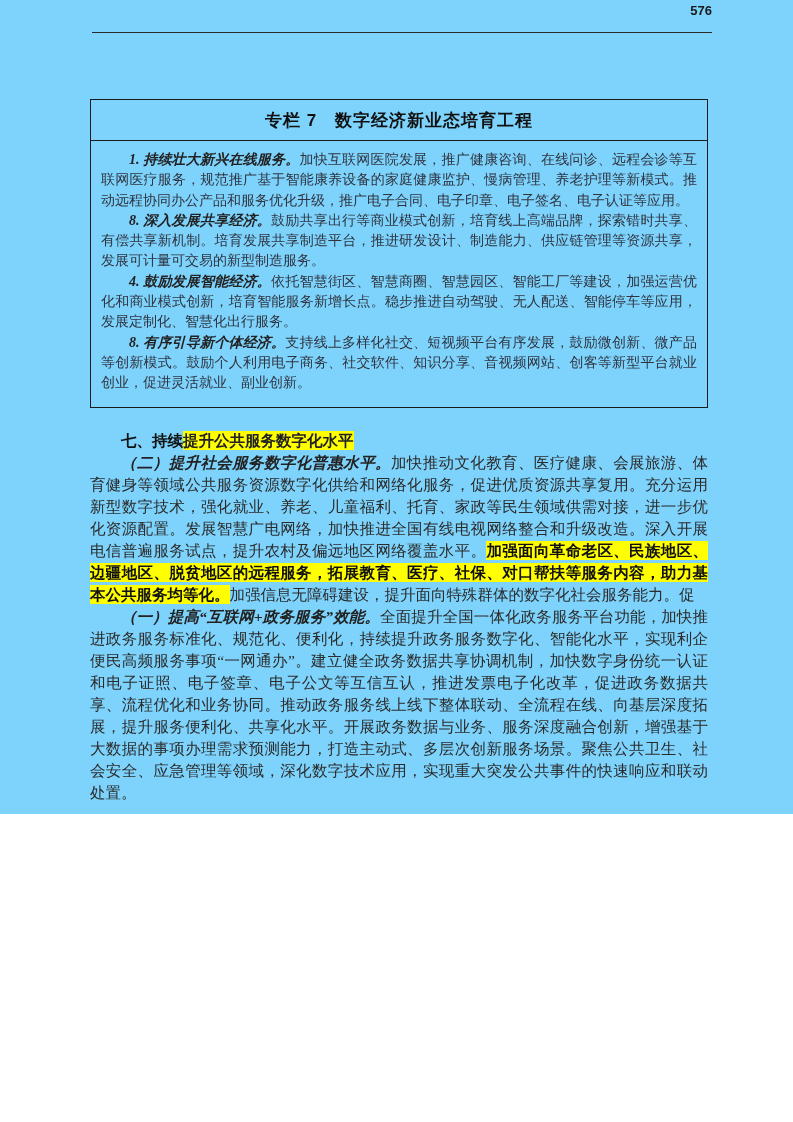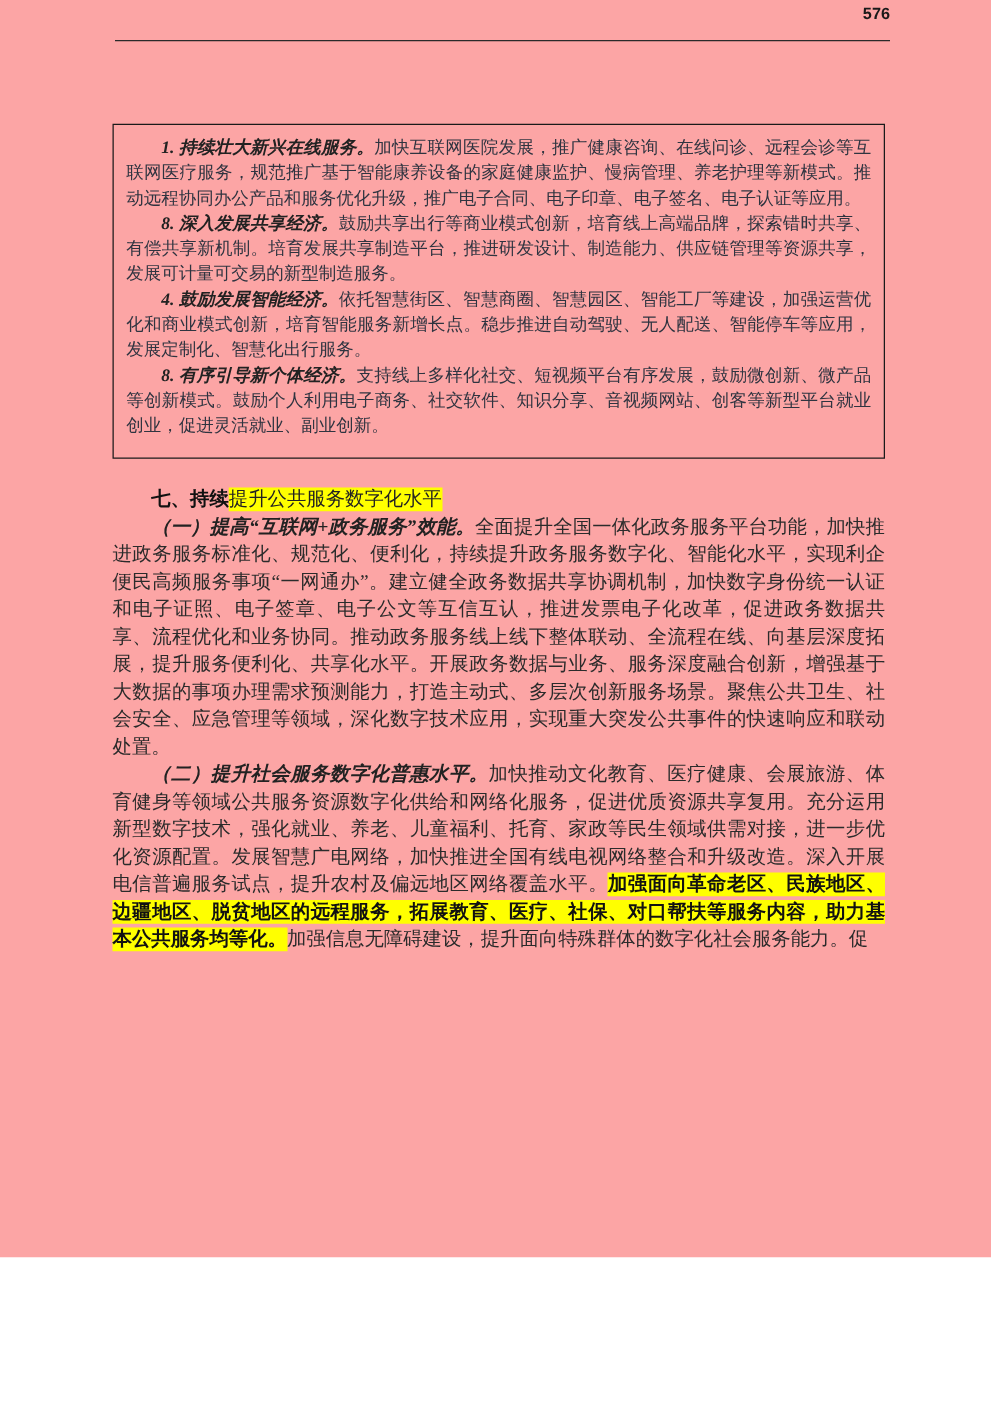--- a/index.html
+++ b/index.html
@@ -1,20 +1,20 @@
 <!DOCTYPE html>
 <html><head>
 <meta charset="utf-8">
 <style>
   html, body { margin: 0; padding: 0; background: #ffffff; }
   .page {
     position: relative;
     width: 793px;
-    height: 1006px;
-    background: #fca5a5;
+    height: 814px;
+    background: #7dd3fc;
     font-family: "Liberation Serif", serif;
     color: #2b2b2b;
     overflow: hidden;
   }
   .header { position: absolute; left: 90px; top: 0; width: 622px; }
   .page-number {
     display: block;
     text-align: right;
     padding: 3px 0 0 0;
     font-family: "Liberation Sans", sans-serif;
@@ -66,46 +66,47 @@
     color: #2f3440;
   }
   .heading {
     margin: 0;
     font-size: 15.5px;
     line-height: 1.42;
     text-indent: 2em;
     font-weight: bold;
     color: #111;
   }
-  .heading .hl-heading { background: #ffff00; font-weight: normal; color: #222; padding: 1px 0; }
+  .heading .hl-heading { background: #ffff00; font-weight: bold; color: #222; padding: 1px 0; }
   .para4 { margin-bottom: 2px; }
 </style>
 </head>
 <body>
 
 <div class="page">
 
   <div class="header">
     <span class="page-number">576</span>
     <div class="header-rule"></div>
   </div>
 
   <div class="content">
 
 
     <div class="column-box">
+      <div class="box-title">专栏 7　数字经济新业态培育工程</div>
       <div class="box-body">
         <p class="box-para"><span class="lead">1. 持续壮大新兴在线服务。</span><span>加快互联网医院发展，推广健康咨询、在线问诊、远程会诊等互联网医疗服务，规范推广基于智能康养设备的家庭健康监护、慢病管理、养老护理等新模式。推动远程协同办公产品和服务优化升级，推广电子合同、电子印章、电子签名、电子认证等应用。</span></p>
         <p class="box-para"><span class="lead">8. 深入发展共享经济。</span><span>鼓励共享出行等商业模式创新，培育线上高端品牌，探索错时共享、有偿共享新机制。培育发展共享制造平台，推进研发设计、制造能力、供应链管理等资源共享，发展可计量可交易的新型制造服务。</span></p>
         <p class="box-para"><span class="lead">4. 鼓励发展智能经济。</span><span>依托智慧街区、智慧商圈、智慧园区、智能工厂等建设，加强运营优化和商业模式创新，培育智能服务新增长点。稳步推进自动驾驶、无人配送、智能停车等应用，发展定制化、智慧化出行服务。</span></p>
         <p class="box-para"><span class="lead">8. 有序引导新个体经济。</span><span>支持线上多样化社交、短视频平台有序发展，鼓励微创新、微产品等创新模式。鼓励个人利用电子商务、社交软件、知识分享、音视频网站、创客等新型平台就业创业，促进灵活就业、副业创新。</span></p>
       </div>
     </div>
 
 
     <p class="heading"><span>七、持续</span><span class="hl-heading hl">提升公共服务数字化水平</span></p>
 
+    <p class="para"><span class="lead">（二）提升社会服务数字化普惠水平。</span><span>加快推动文化教育、医疗健康、会展旅游、体育健身等领域公共服务资源数字化供给和网络化服务，促进优质资源共享复用。充分运用新型数字技术，强化就业、养老、儿童福利、托育、家政等民生领域供需对接，进一步优化资源配置。发展智慧广电网络，加快推进全国有线电视网络整合和升级改造。深入开展电信普遍服务试点，提升农村及偏远地区网络覆盖水平。</span><span class="hl hl-bold">加强面向革命老区、民族地区、边疆地区、脱贫地区的远程服务，拓展教育、医疗、社保、对口帮扶等服务内容，助力基本公共服务均等化。</span><span>加强信息无障碍建设，提升面向特殊群体的数字化社会服务能力。促</span></p>
+
     <p class="para"><span class="lead">（一）提高“互联网+政务服务”效能。</span><span>全面提升全国一体化政务服务平台功能，加快推进政务服务标准化、规范化、便利化，持续提升政务服务数字化、智能化水平，实现利企便民高频服务事项“一网通办”。建立健全政务数据共享协调机制，加快数字身份统一认证和电子证照、电子签章、电子公文等互信互认，推进发票电子化改革，促进政务数据共享、流程优化和业务协同。推动政务服务线上线下整体联动、全流程在线、向基层深度拓展，提升服务便利化、共享化水平。开展政务数据与业务、服务深度融合创新，增强基于大数据的事项办理需求预测能力，打造主动式、多层次创新服务场景。聚焦公共卫生、社会安全、应急管理等领域，深化数字技术应用，实现重大突发公共事件的快速响应和联动处置。</span></p>
-
-    <p class="para"><span class="lead">（二）提升社会服务数字化普惠水平。</span><span>加快推动文化教育、医疗健康、会展旅游、体育健身等领域公共服务资源数字化供给和网络化服务，促进优质资源共享复用。充分运用新型数字技术，强化就业、养老、儿童福利、托育、家政等民生领域供需对接，进一步优化资源配置。发展智慧广电网络，加快推进全国有线电视网络整合和升级改造。深入开展电信普遍服务试点，提升农村及偏远地区网络覆盖水平。</span><span class="hl hl-bold">加强面向革命老区、民族地区、边疆地区、脱贫地区的远程服务，拓展教育、医疗、社保、对口帮扶等服务内容，助力基本公共服务均等化。</span><span>加强信息无障碍建设，提升面向特殊群体的数字化社会服务能力。促</span></p>
 
   </div>
 </div>
 
 </body></html>

